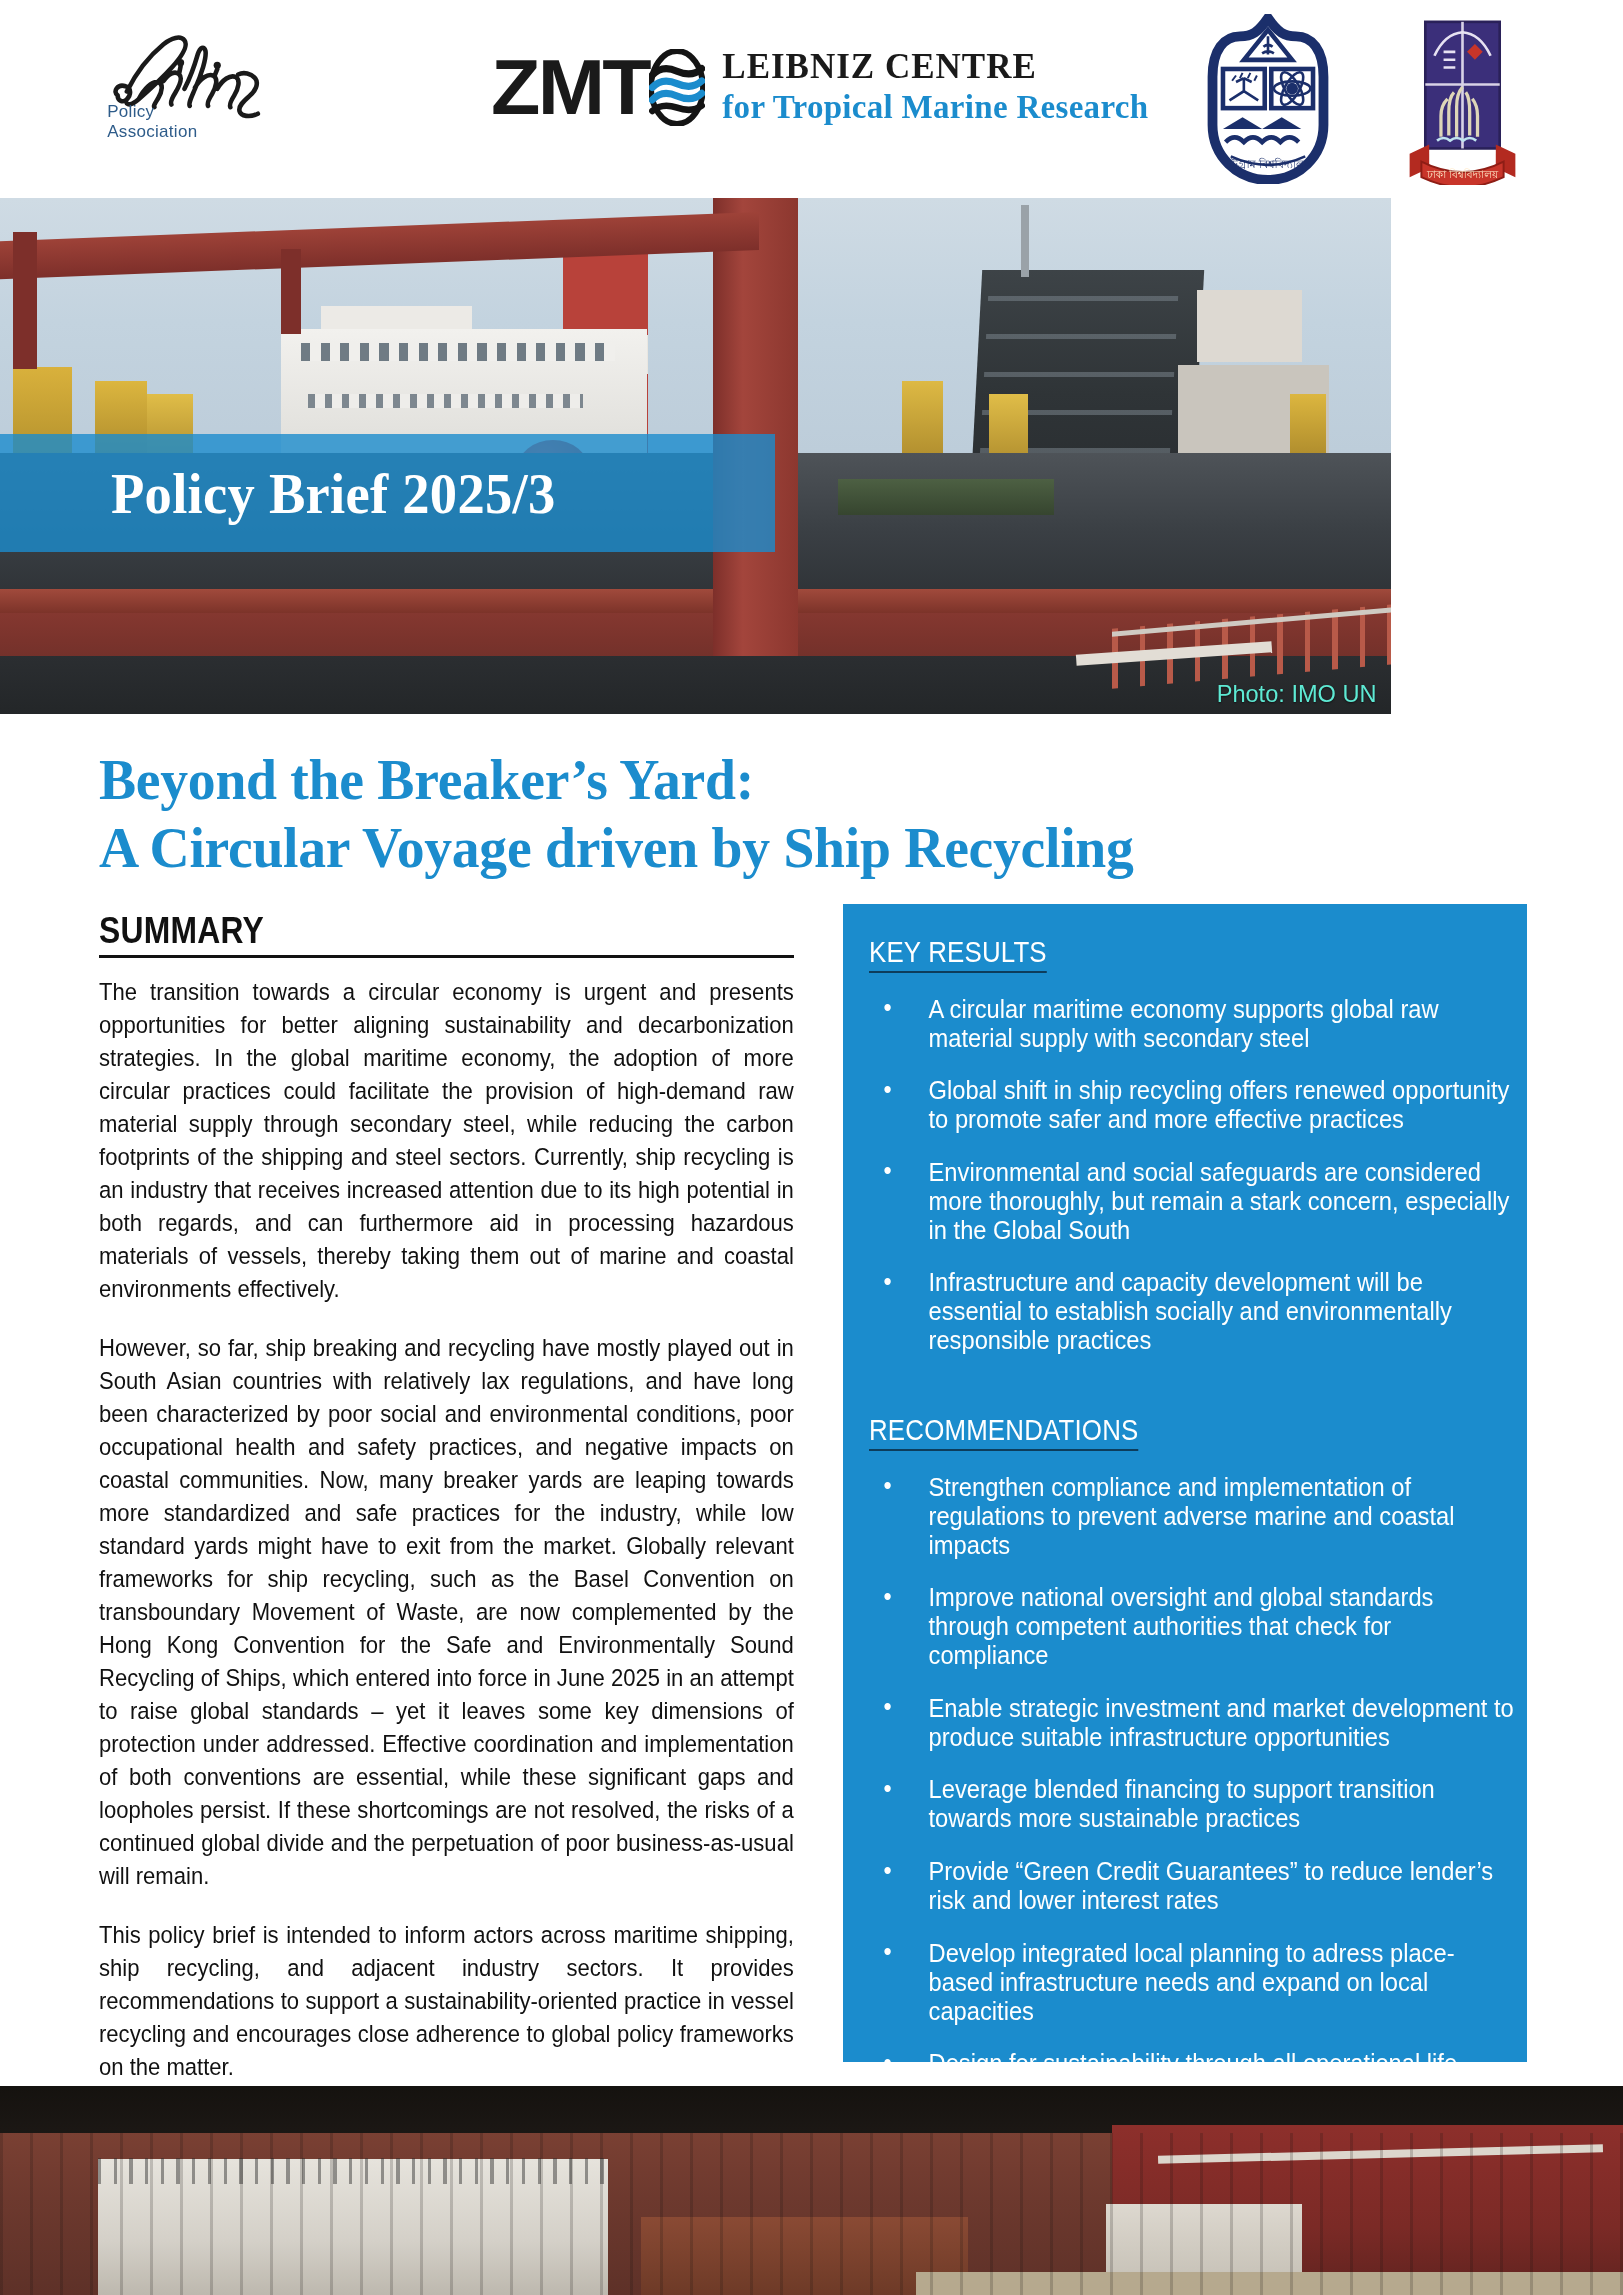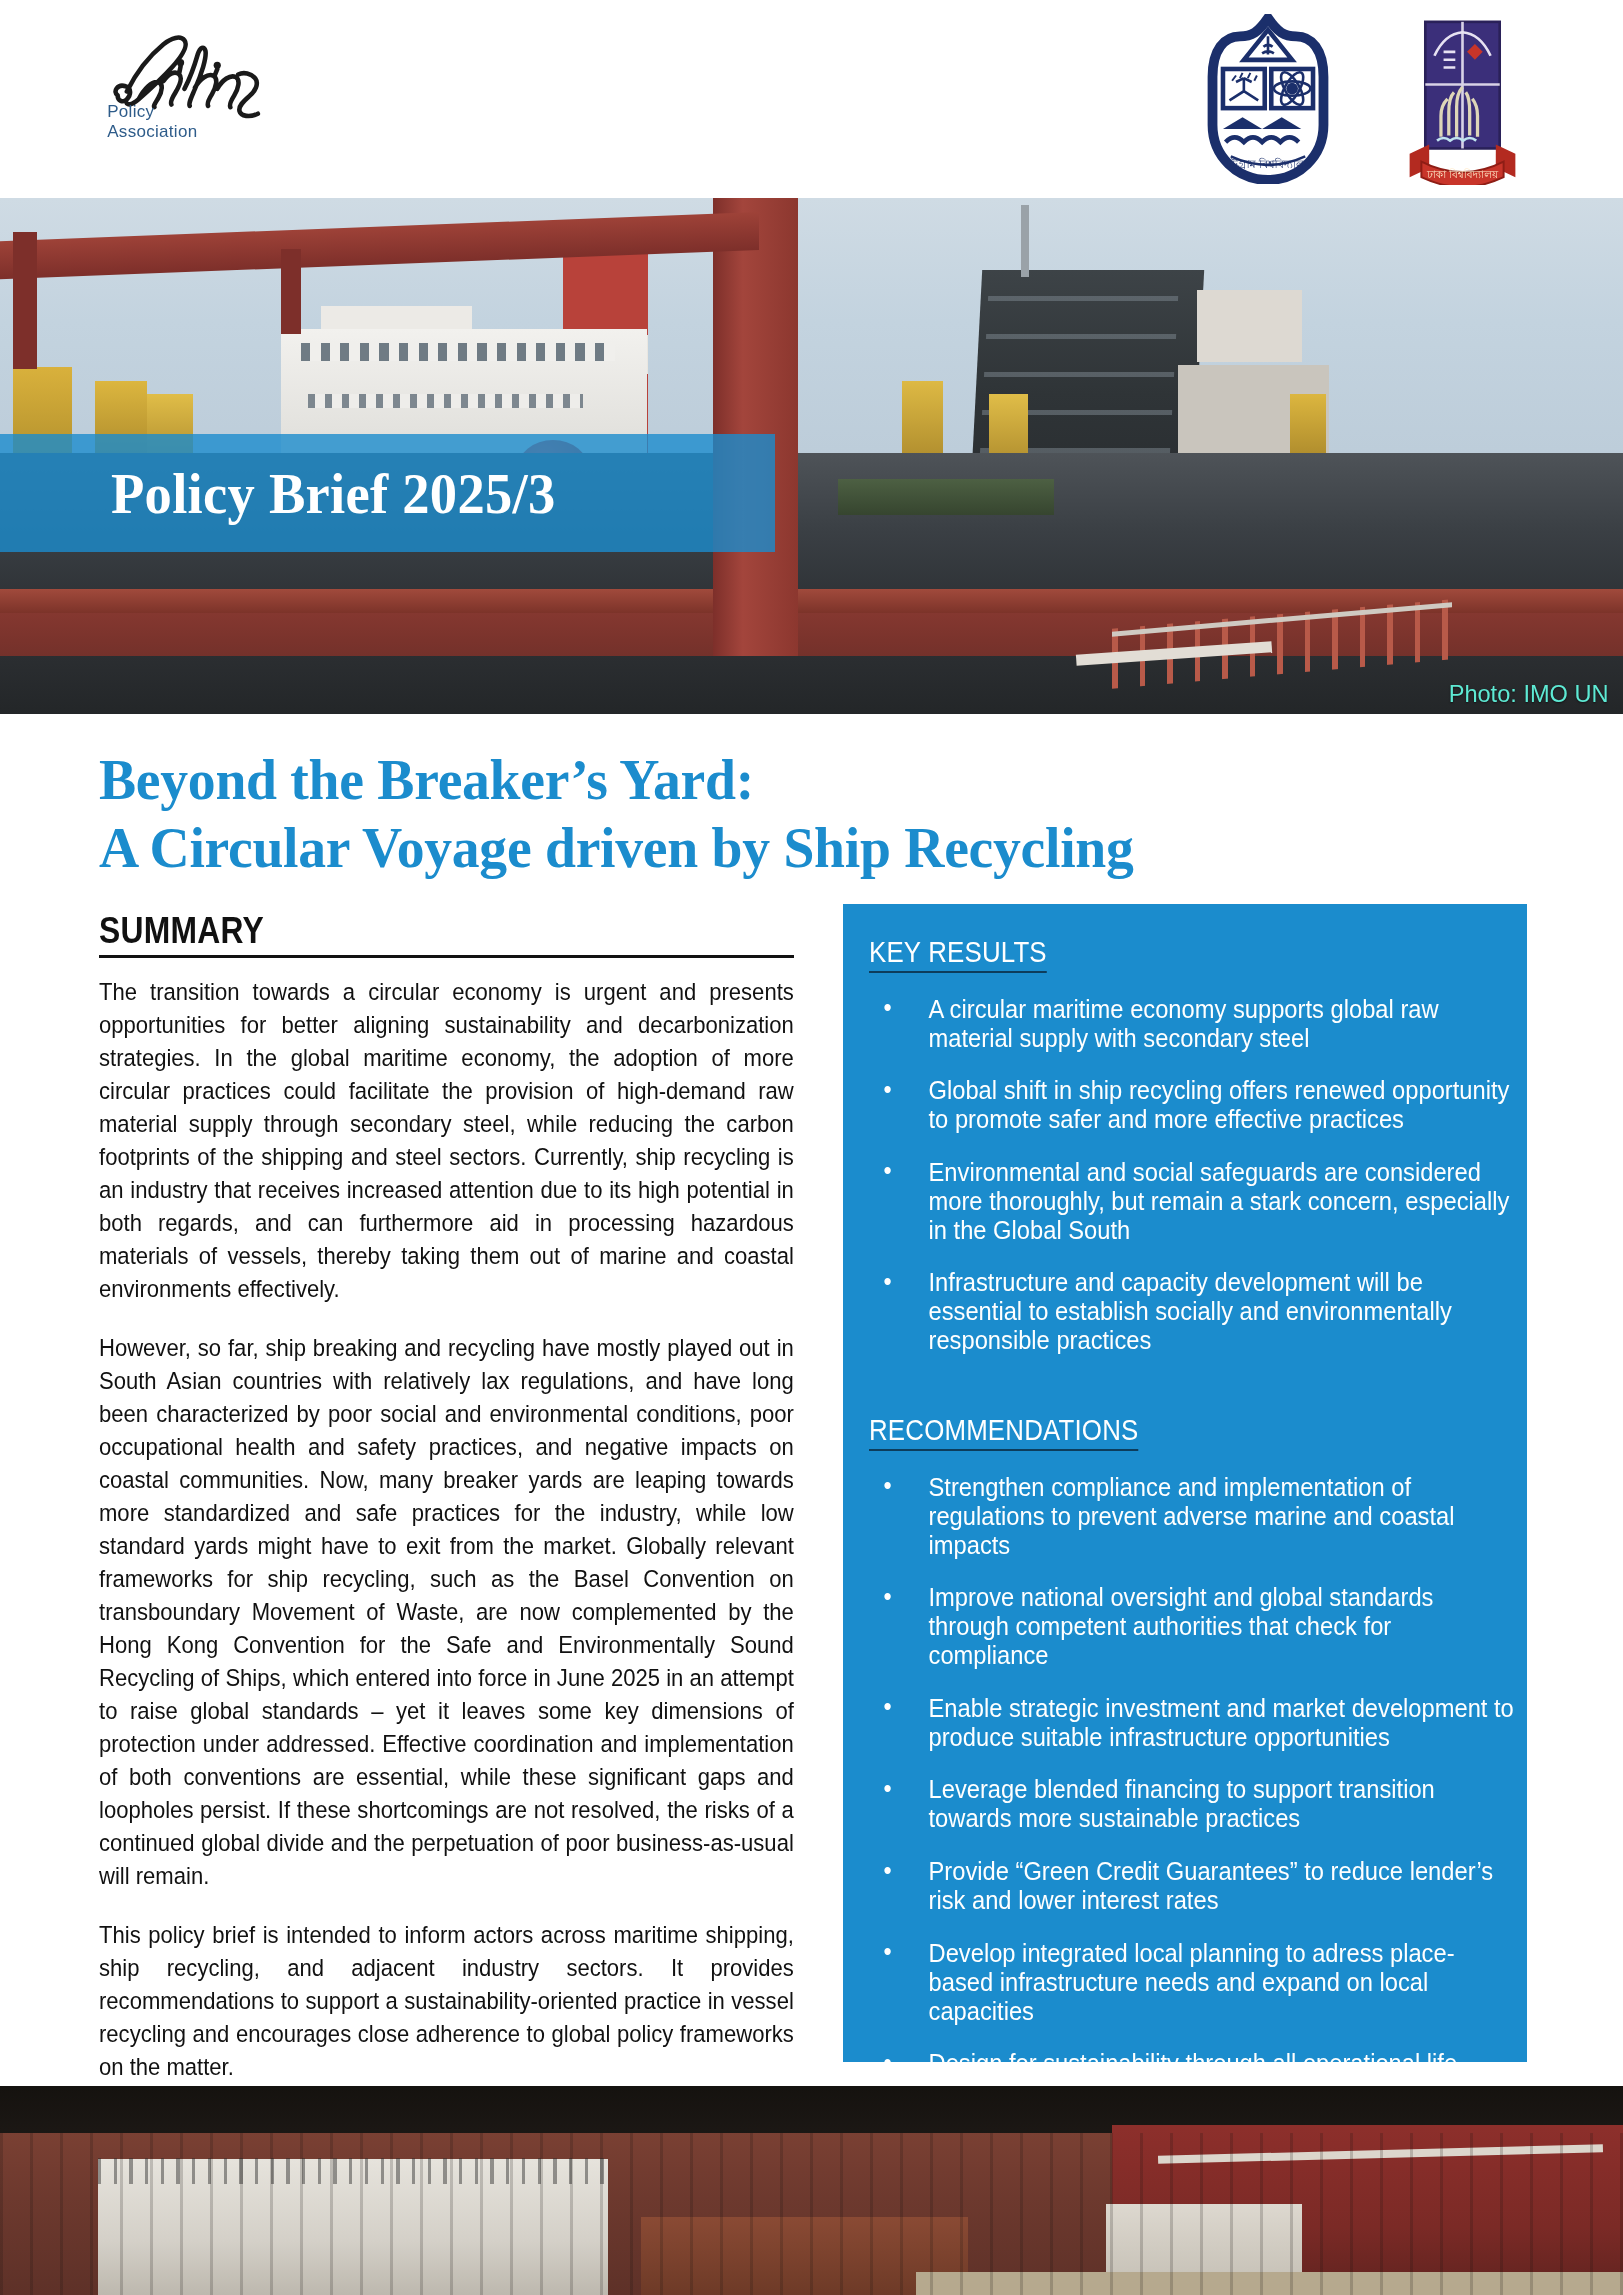--- a/index.html
+++ b/index.html
@@ -85,21 +85,21 @@
   }
 
   
   .crest-ctg { position: absolute; left: 1206px; top: 14.4px; width: 124px; height: 170px; }
   .crest-du  { position: absolute; left: 1403px; top: 14.4px; width: 119px; height: 171px; }
 
   
   .hero {
     position: absolute;
     top: 198px; left: 0;
-    width: 1623px;
+    width: 1391px;
     height: 516px;
     overflow: hidden;
     background: #3c3f44;
   }
   .hero-sky {
     position: absolute; left: 0; top: 0;
     width: 1623px; height: 275px;
     background: linear-gradient(to bottom, #cfdbe4 0%, #c3d3df 45%, #bcccd9 100%);
   }
   
@@ -481,20 +481,34 @@
                  C218 150 232 152 244 146" fill="none" stroke="#1a1a1a" stroke-width="7" stroke-linecap="round" stroke-linejoin="round"></path>
         <circle cx="126" cy="68" r="5.5" fill="#1a1a1a"></circle>
         <circle cx="182" cy="72" r="5.5" fill="#1a1a1a"></circle>
       </svg>
       <div class="leibniz-words">
         <div>Policy</div>
         <div>Association</div>
       </div>
     </div>
 
+    <div class="zmt-logo">
+      <div class="zmt-letters">ZMT</div>
+      <svg class="zmt-mark" viewBox="0 0 86 118">
+        <ellipse cx="43" cy="59" rx="40" ry="56" fill="none" stroke="#141414" stroke-width="9"></ellipse>
+        <path d="M5 40 Q20 24 43 34 Q66 44 81 30" fill="none" stroke="#141414" stroke-width="11" stroke-linecap="round"></path>
+        <path d="M5 59 Q20 43 43 53 Q66 63 81 49" fill="none" stroke="#1b8ccd" stroke-width="11" stroke-linecap="round"></path>
+        <path d="M5 78 Q20 62 43 72 Q66 82 81 68" fill="none" stroke="#1b8ccd" stroke-width="11" stroke-linecap="round"></path>
+        <path d="M5 95 Q20 82 43 90 Q66 98 81 87" fill="none" stroke="#141414" stroke-width="10" stroke-linecap="round"></path>
+      </svg>
+      <div class="zmt-text">
+        <div class="zmt-line1">LEIBNIZ CENTRE</div>
+        <div class="zmt-line2">for Tropical Marine Research</div>
+      </div>
+    </div>
 
     <svg class="crest-ctg" viewBox="0 0 190 260">
       <path d="M95 6 C80 28 70 34 52 34 C28 34 10 54 10 96 L10 170 C10 218 48 254 95 254
                C142 254 180 218 180 170 L180 96 C180 54 162 34 138 34 C120 34 110 28 95 6 Z" fill="none" stroke="#1b2f6b" stroke-width="15"></path>
       <path d="M95 26 C86 52 74 62 56 66 L134 66 C116 62 104 52 95 26 Z" fill="#1b2f6b" opacity="0"></path>
       <path d="M95 24 L132 70 L58 70 Z" fill="none" stroke="#1b2f6b" stroke-width="7"></path>
       <path d="M95 34 L95 62 M88 50 Q95 44 102 50 M86 60 Q95 54 104 60" stroke="#1b2f6b" stroke-width="4" fill="none"></path>
       <rect x="26" y="84" width="64" height="60" fill="none" stroke="#1b2f6b" stroke-width="7"></rect>
       <rect x="100" y="84" width="64" height="60" fill="none" stroke="#1b2f6b" stroke-width="7"></rect>
       <path d="M36 132 L58 118 L58 100 M80 132 L58 118 M46 104 L58 98 M70 104 L58 98" stroke="#1b2f6b" stroke-width="4" fill="none"></path>

